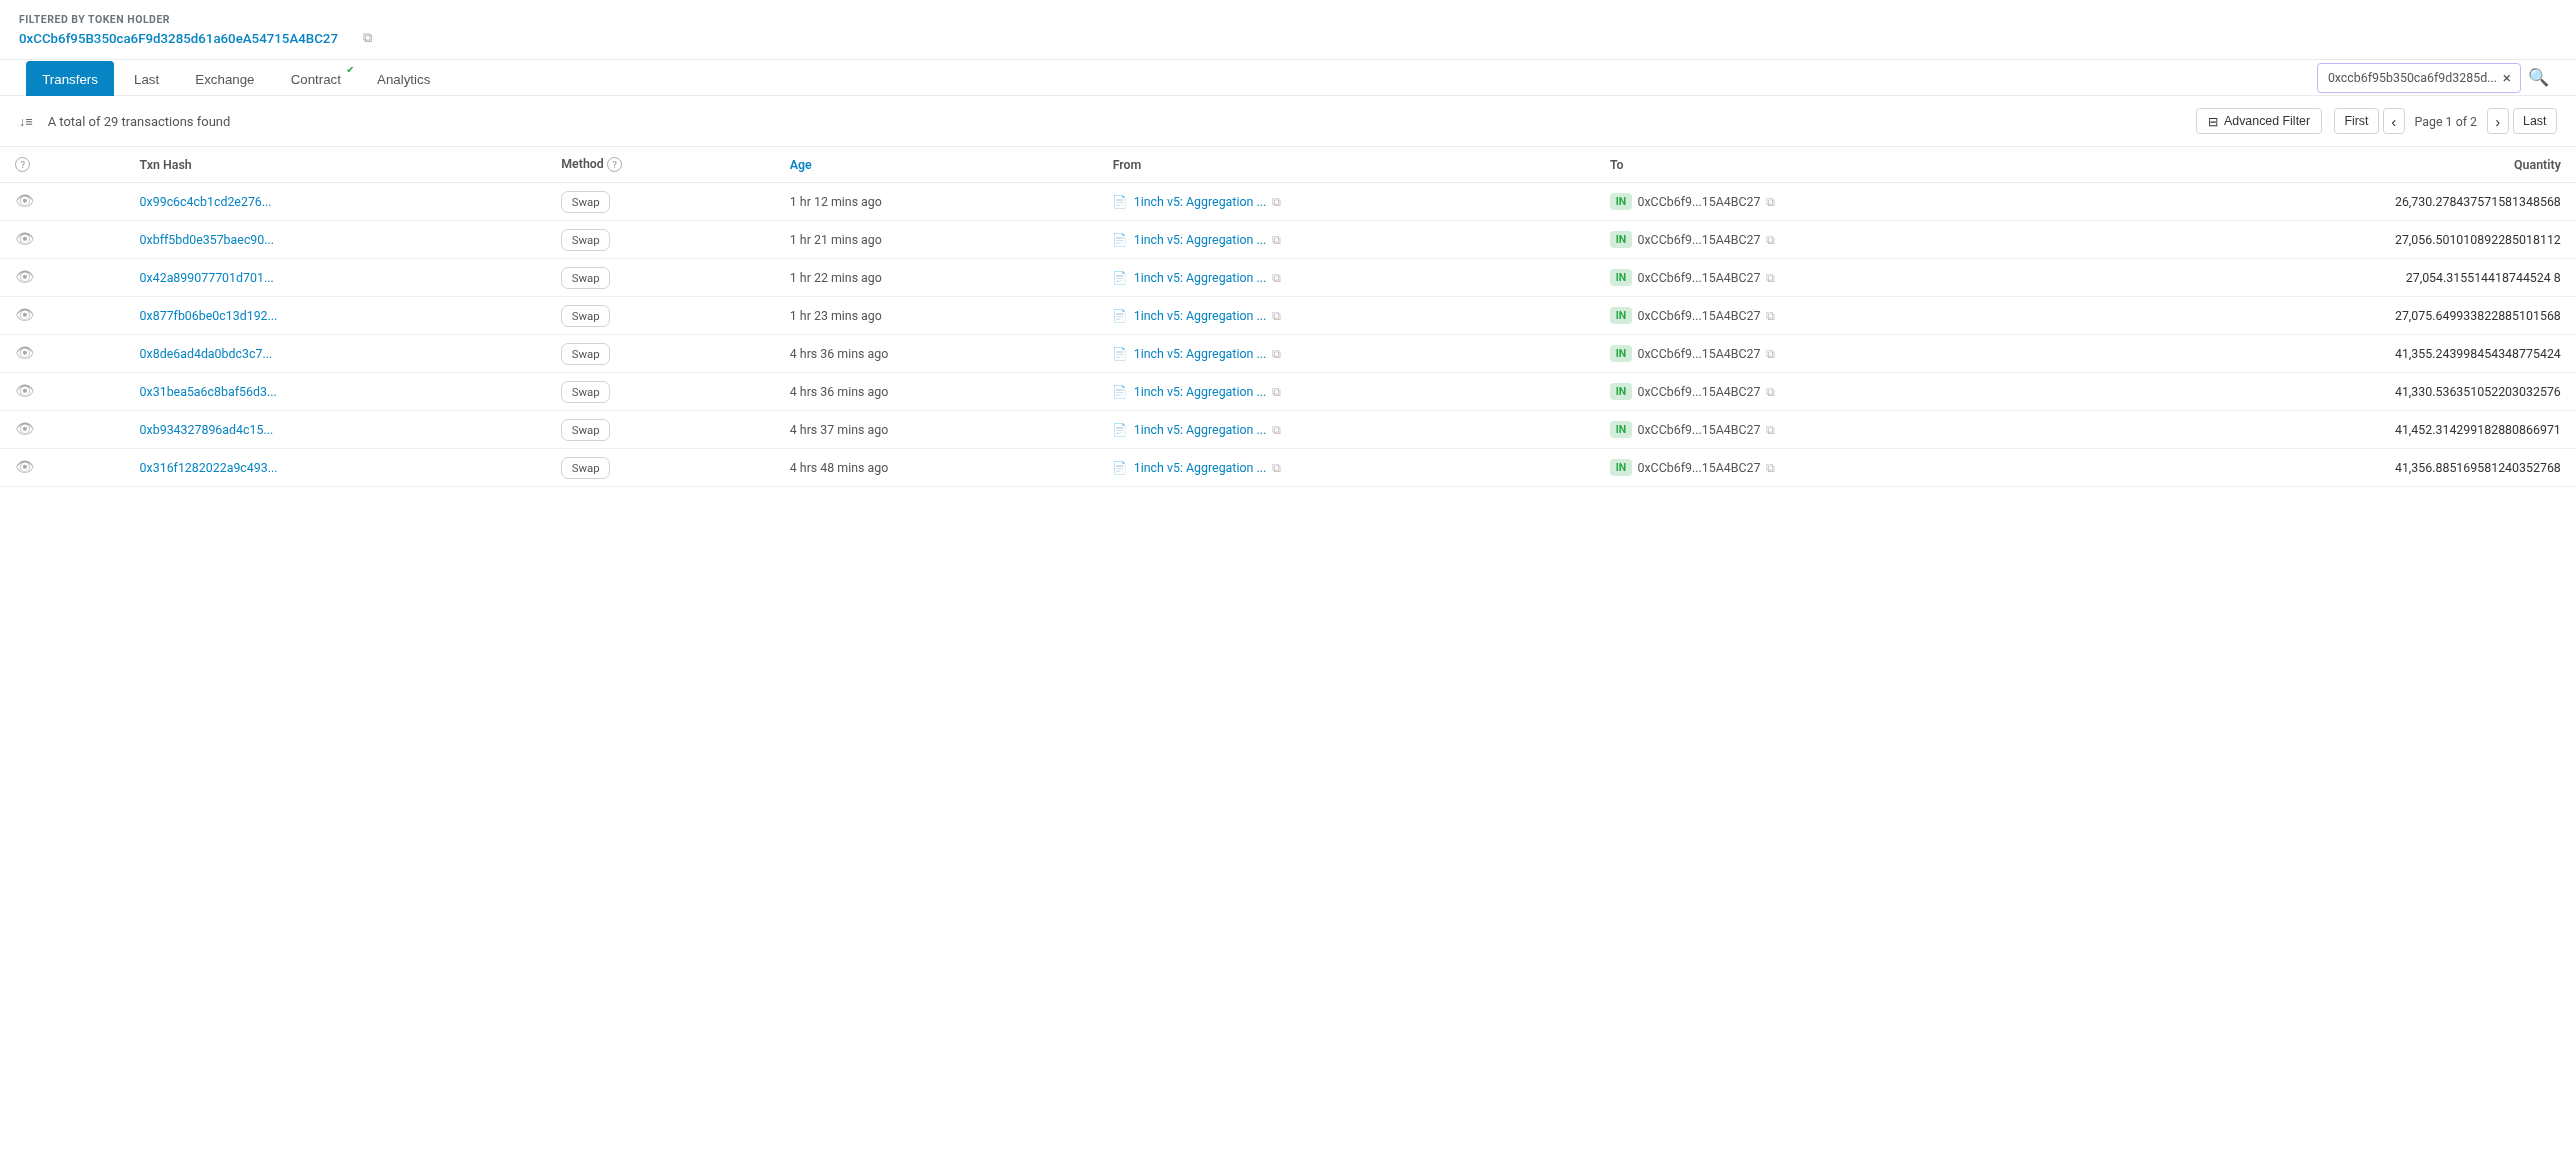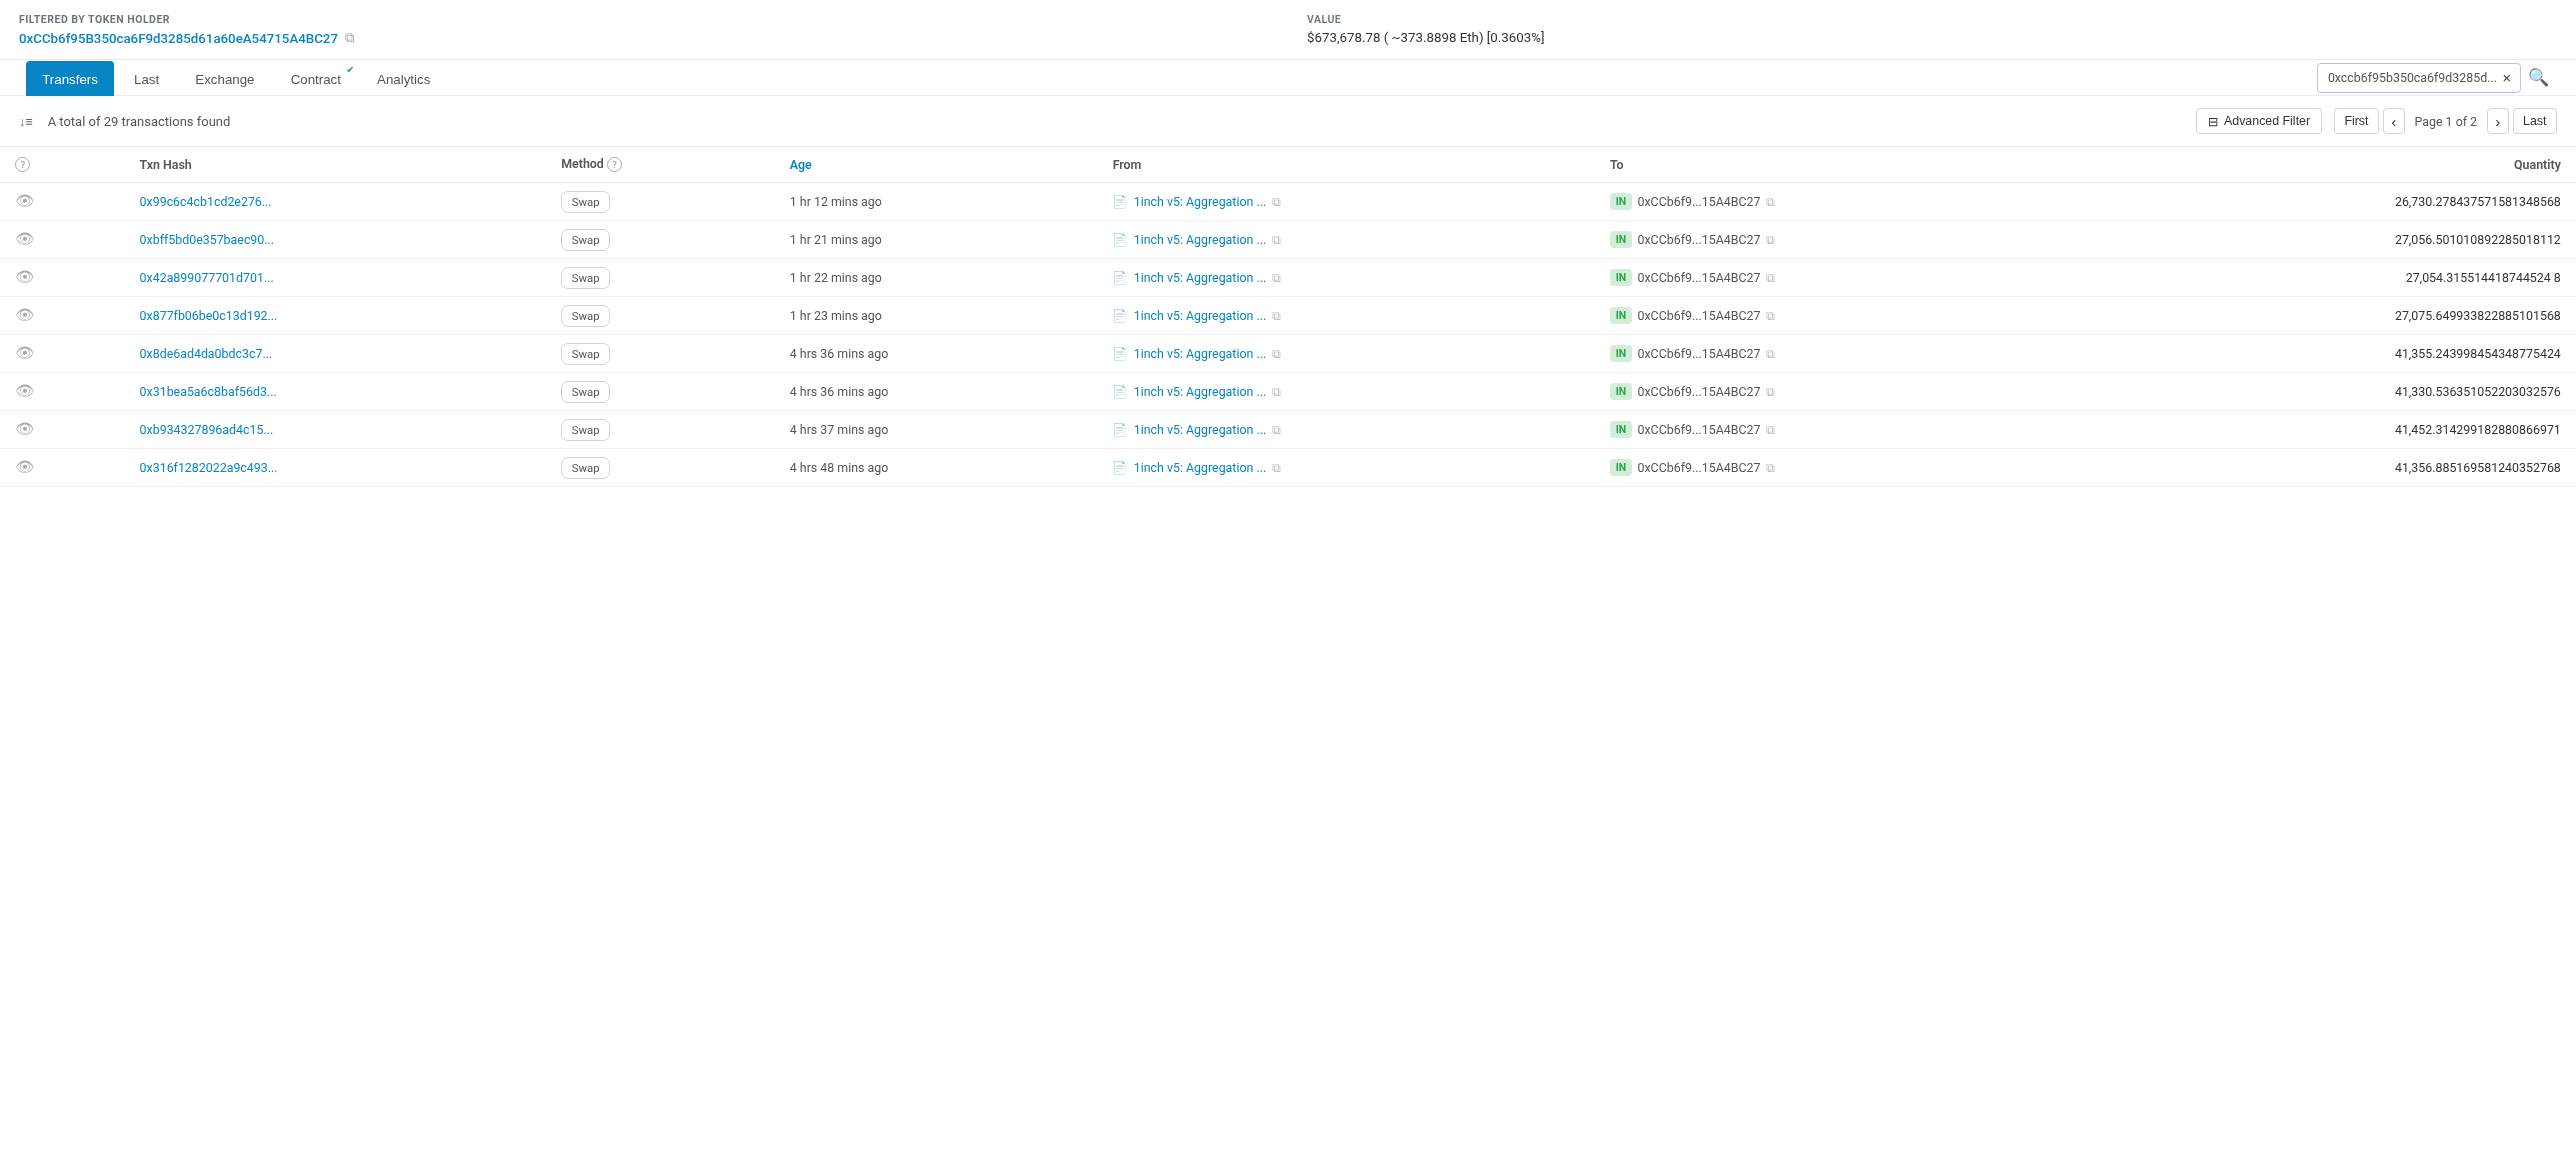--- a/index.html
+++ b/index.html
@@ -8,21 +8,21 @@
     .top-bar {
       display: flex;
       align-items: flex-start;
       padding: 13.3px 19px;
       border-bottom: 1px solid #e9ecef;
       gap: 38px;
     }
     .top-section { flex: 1; }
     .top-label { font-size: 10.5px; color: #6c757d; font-weight: 600; text-transform: uppercase; letter-spacing: 0.5px; }
     .filtered-label { font-size: 10.5px; color: #6c757d; font-weight: 700; text-transform: uppercase; letter-spacing: 0.5px; margin-bottom: 3.8px; }
-    .address-row { display: flex; align-items: center; gap: 7px; text-align: right; }
+    .address-row { display: flex; align-items: center; gap: 25px; text-align: right; }
     .address-link { color: #0784c3; font-size: 13.3px; font-weight: 500; text-decoration: none; }
     .copy-icon { color: #aaa; cursor: pointer; font-size: 13.3px; }
     .balance-value { font-size: 13.3px; color: #333; margin-top: 3.8px; }
     .value-text { font-size: 13.3px; color: #333; margin-top: 3.8px; }
 
     .tabs-bar {
       display: flex;
       align-items: center;
       padding: 0 26px;
       border-bottom: 1px solid #e9ecef;
@@ -127,24 +127,20 @@
 </head>
 <body>
 
 <div class="top-bar">
   <div class="top-section">
     <div class="filtered-label">FILTERED BY TOKEN HOLDER</div>
     <div class="address-row">
       <a class="address-link" href="#">0xCCb6f95B350ca6F9d3285d61a60eA54715A4BC27</a>
       <span class="copy-icon">⧉</span>
     </div>
-  </div>
-  <div class="top-section">
-    <div class="top-label">VALUE</div>
-    <div class="value-text">$673,678.78 ( ~373.8898 Eth) [0.3603%]</div>
   </div>
 </div>
 
 <div class="tabs-bar">
   <button class="tab active">Transfers</button>
   <button class="tab">Last</button>
   <button class="tab">Exchange</button>
   <button class="tab" style="position:relative;">Contract <span style="position:absolute;top:1.9px;right:1.9px;font-size:9.5px;color:#28a745;">✔</span></button>
   <button class="tab">Analytics</button>
   <div class="tabs-right">

